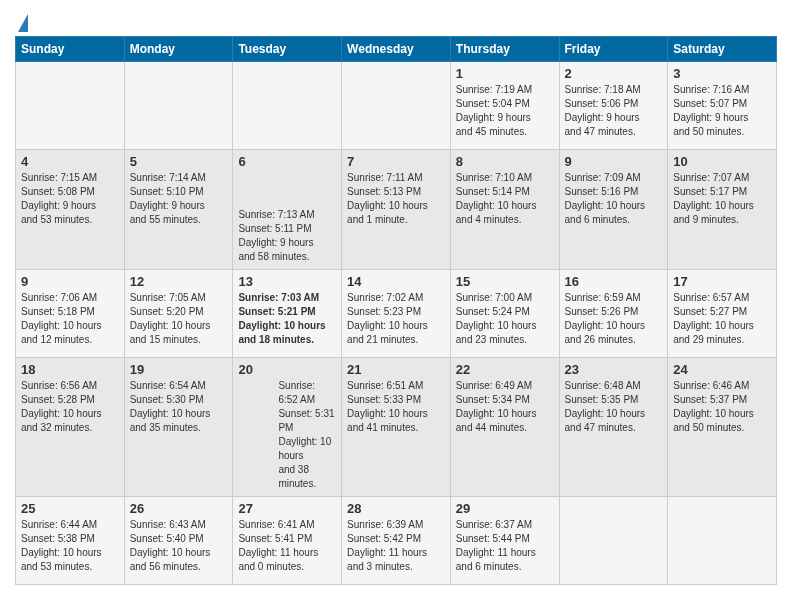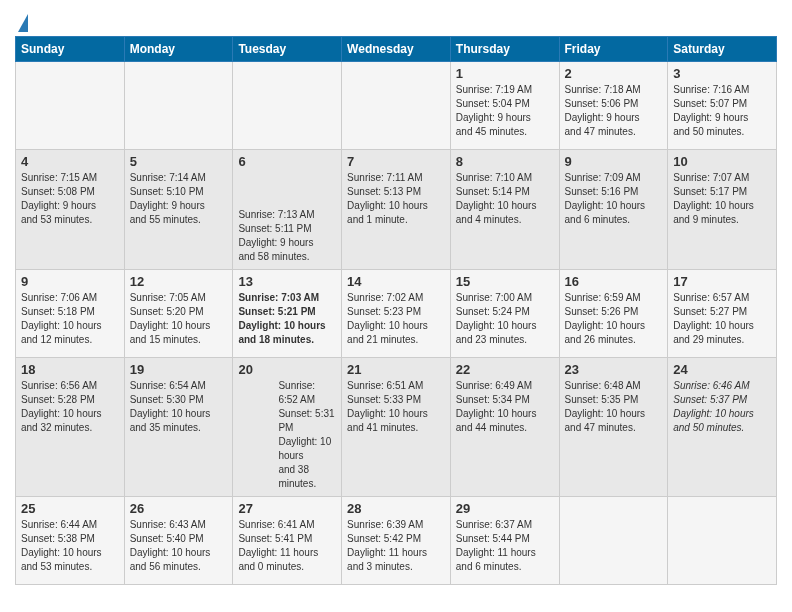--- a/index.html
+++ b/index.html
@@ -296,21 +296,21 @@
         </td>
         <td>
           <span class="day-number">23</span>
           <div class="day-info" style="white-space: pre-line;">Sunrise: 6:48 AM
 Sunset: 5:35 PM
 Daylight: 10 hours
 and 47 minutes.</div>
         </td>
         <td>
           <span class="day-number">24</span>
-          <div class="day-info" style="white-space: pre-line; font-style: italic;">Sunrise: 6:46 AM
+          <div class="day-info" style="white-space: pre-line;">Sunrise: 6:46 AM
 Sunset: 5:37 PM
 Daylight: 10 hours
 and 50 minutes.</div>
         </td>
       </tr>
       <tr>
         <td>
           <span class="day-number">25</span>
           <div class="day-info" style="white-space: pre-line;">Sunrise: 6:44 AM
 Sunset: 5:38 PM

